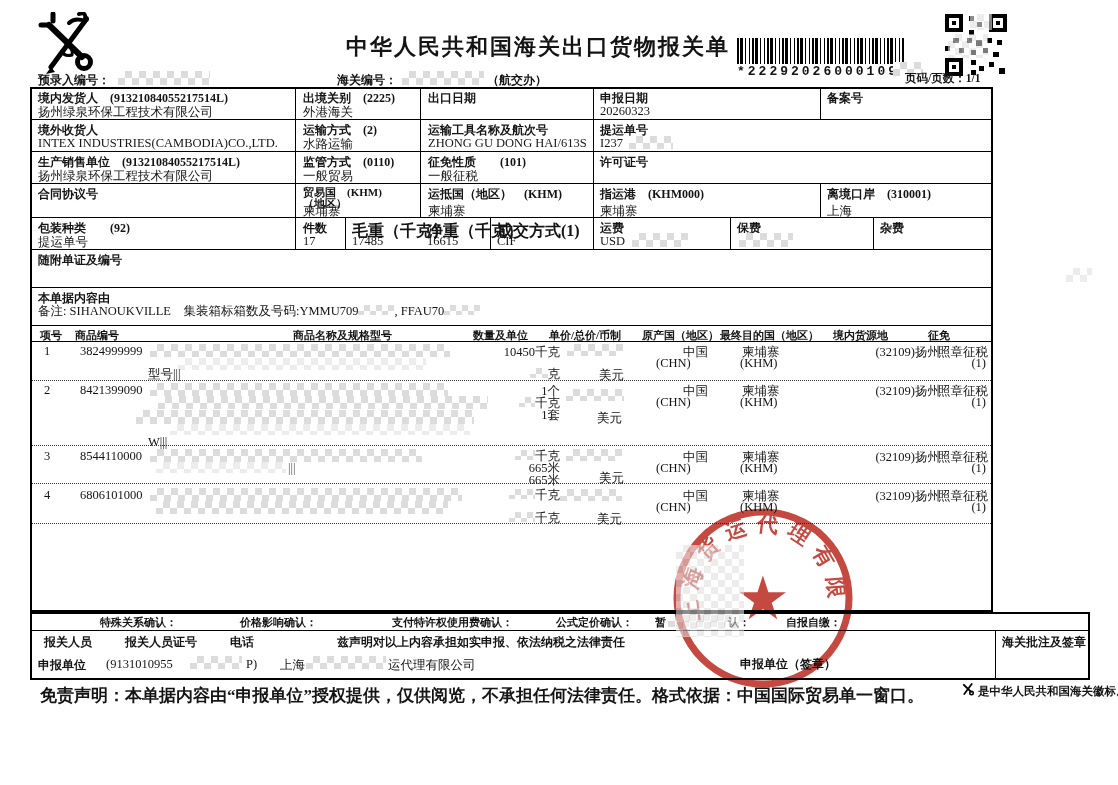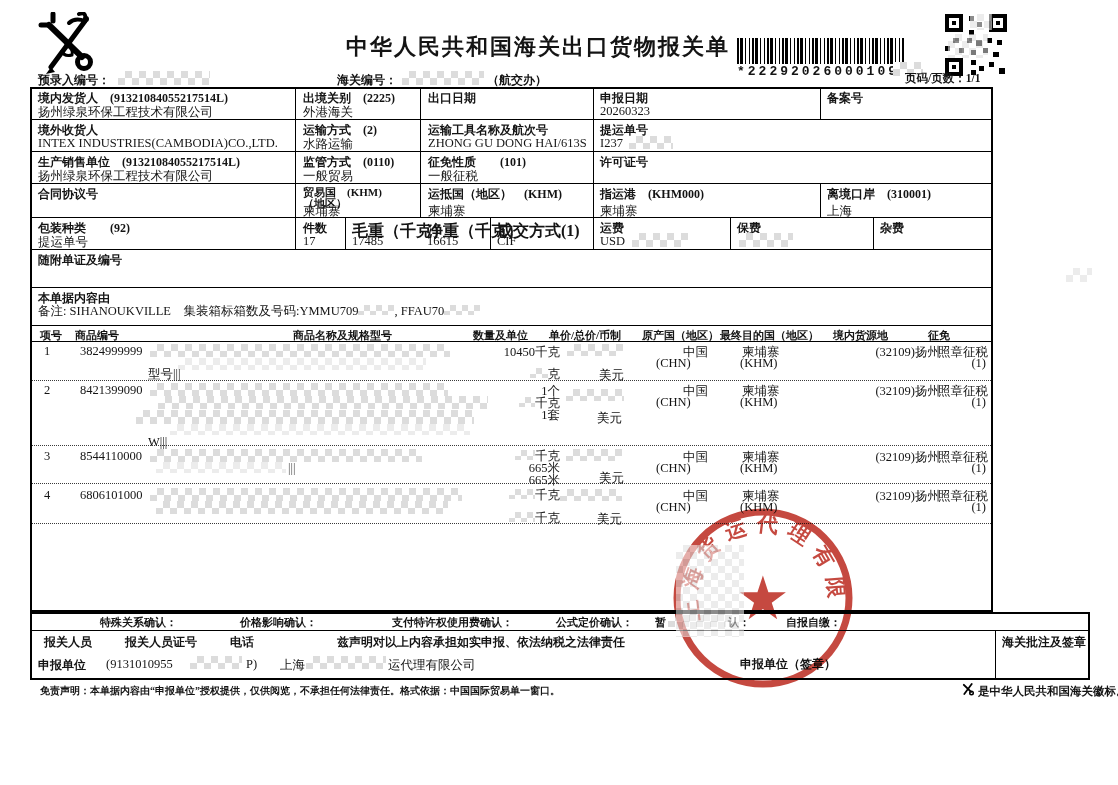--- a/index.html
+++ b/index.html
@@ -296,21 +296,21 @@
     <text x="98" y="119" text-anchor="middle" font-size="60" fill="#c0392f">★</text>
     <defs>
         <path id="ringpath" d="M 36 120 A 66 66 0 1 1 160 120"></path>
       </defs>
     <text font-size="21" font-weight="bold" fill="#c0392f" letter-spacing="9">
       <textPath href="#ringpath">上海货运代理有限公司</textPath>
     </text>
   </svg>
   <div class="redact lite" style="left:676px;top:545px;width:68px;height:92px"></div>
 
-  <div class="lb" style="left:40px;top:684px;font-size:10px">免责声明：本单据内容由“申报单位”授权提供，仅供阅览，不承担任何法律责任。格式依据：中国国际贸易单一窗口。</div>
+  <div class="lb" style="left:40px;top:684px;font-size:17px">免责声明：本单据内容由“申报单位”授权提供，仅供阅览，不承担任何法律责任。格式依据：中国国际贸易单一窗口。</div>
   <svg class="abs" style="left:961px;top:682px" width="14" height="14" viewBox="0 0 64 64">
     <g stroke="#000" fill="none" stroke-linecap="round">
       <line x1="46" y1="45" x2="13" y2="13" stroke-width="9"></line>
       <circle cx="48" cy="50" r="8" stroke-width="7"></circle>
       <line x1="15" y1="55" x2="49" y2="9" stroke-width="8"></line>
     </g>
   </svg>
   <div class="lb" style="left:978px;top:684px;font-size:11.5px">是中华人民共和国海关徽标。</div>
 
   <div class="redact lite" style="left:1066px;top:268px;width:26px;height:14px"></div>

